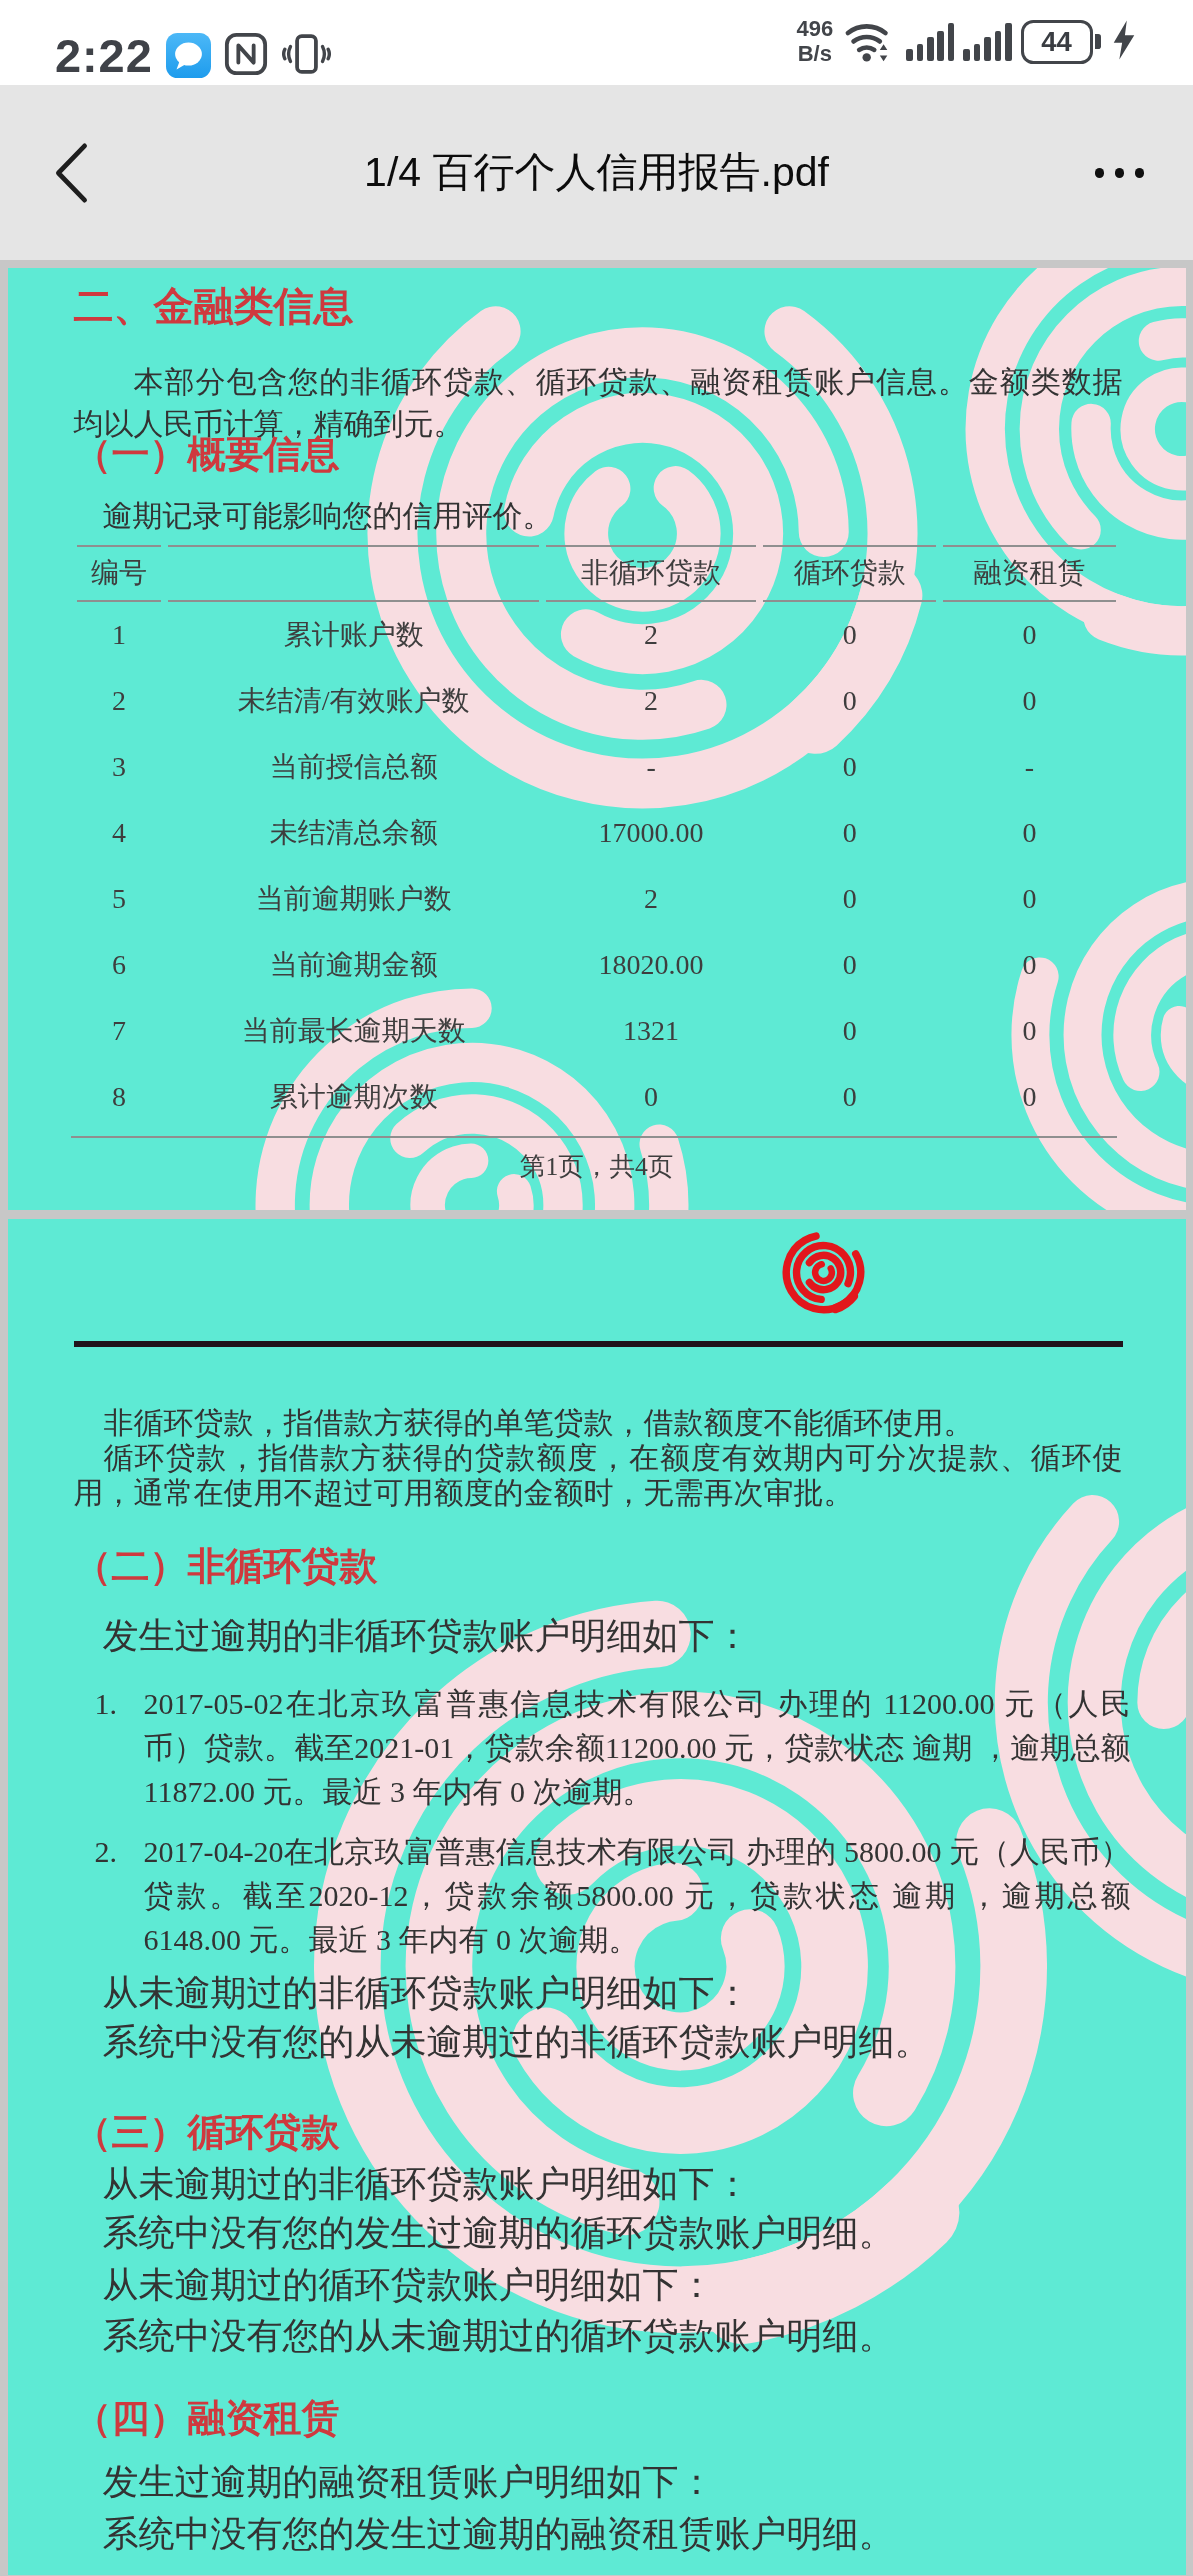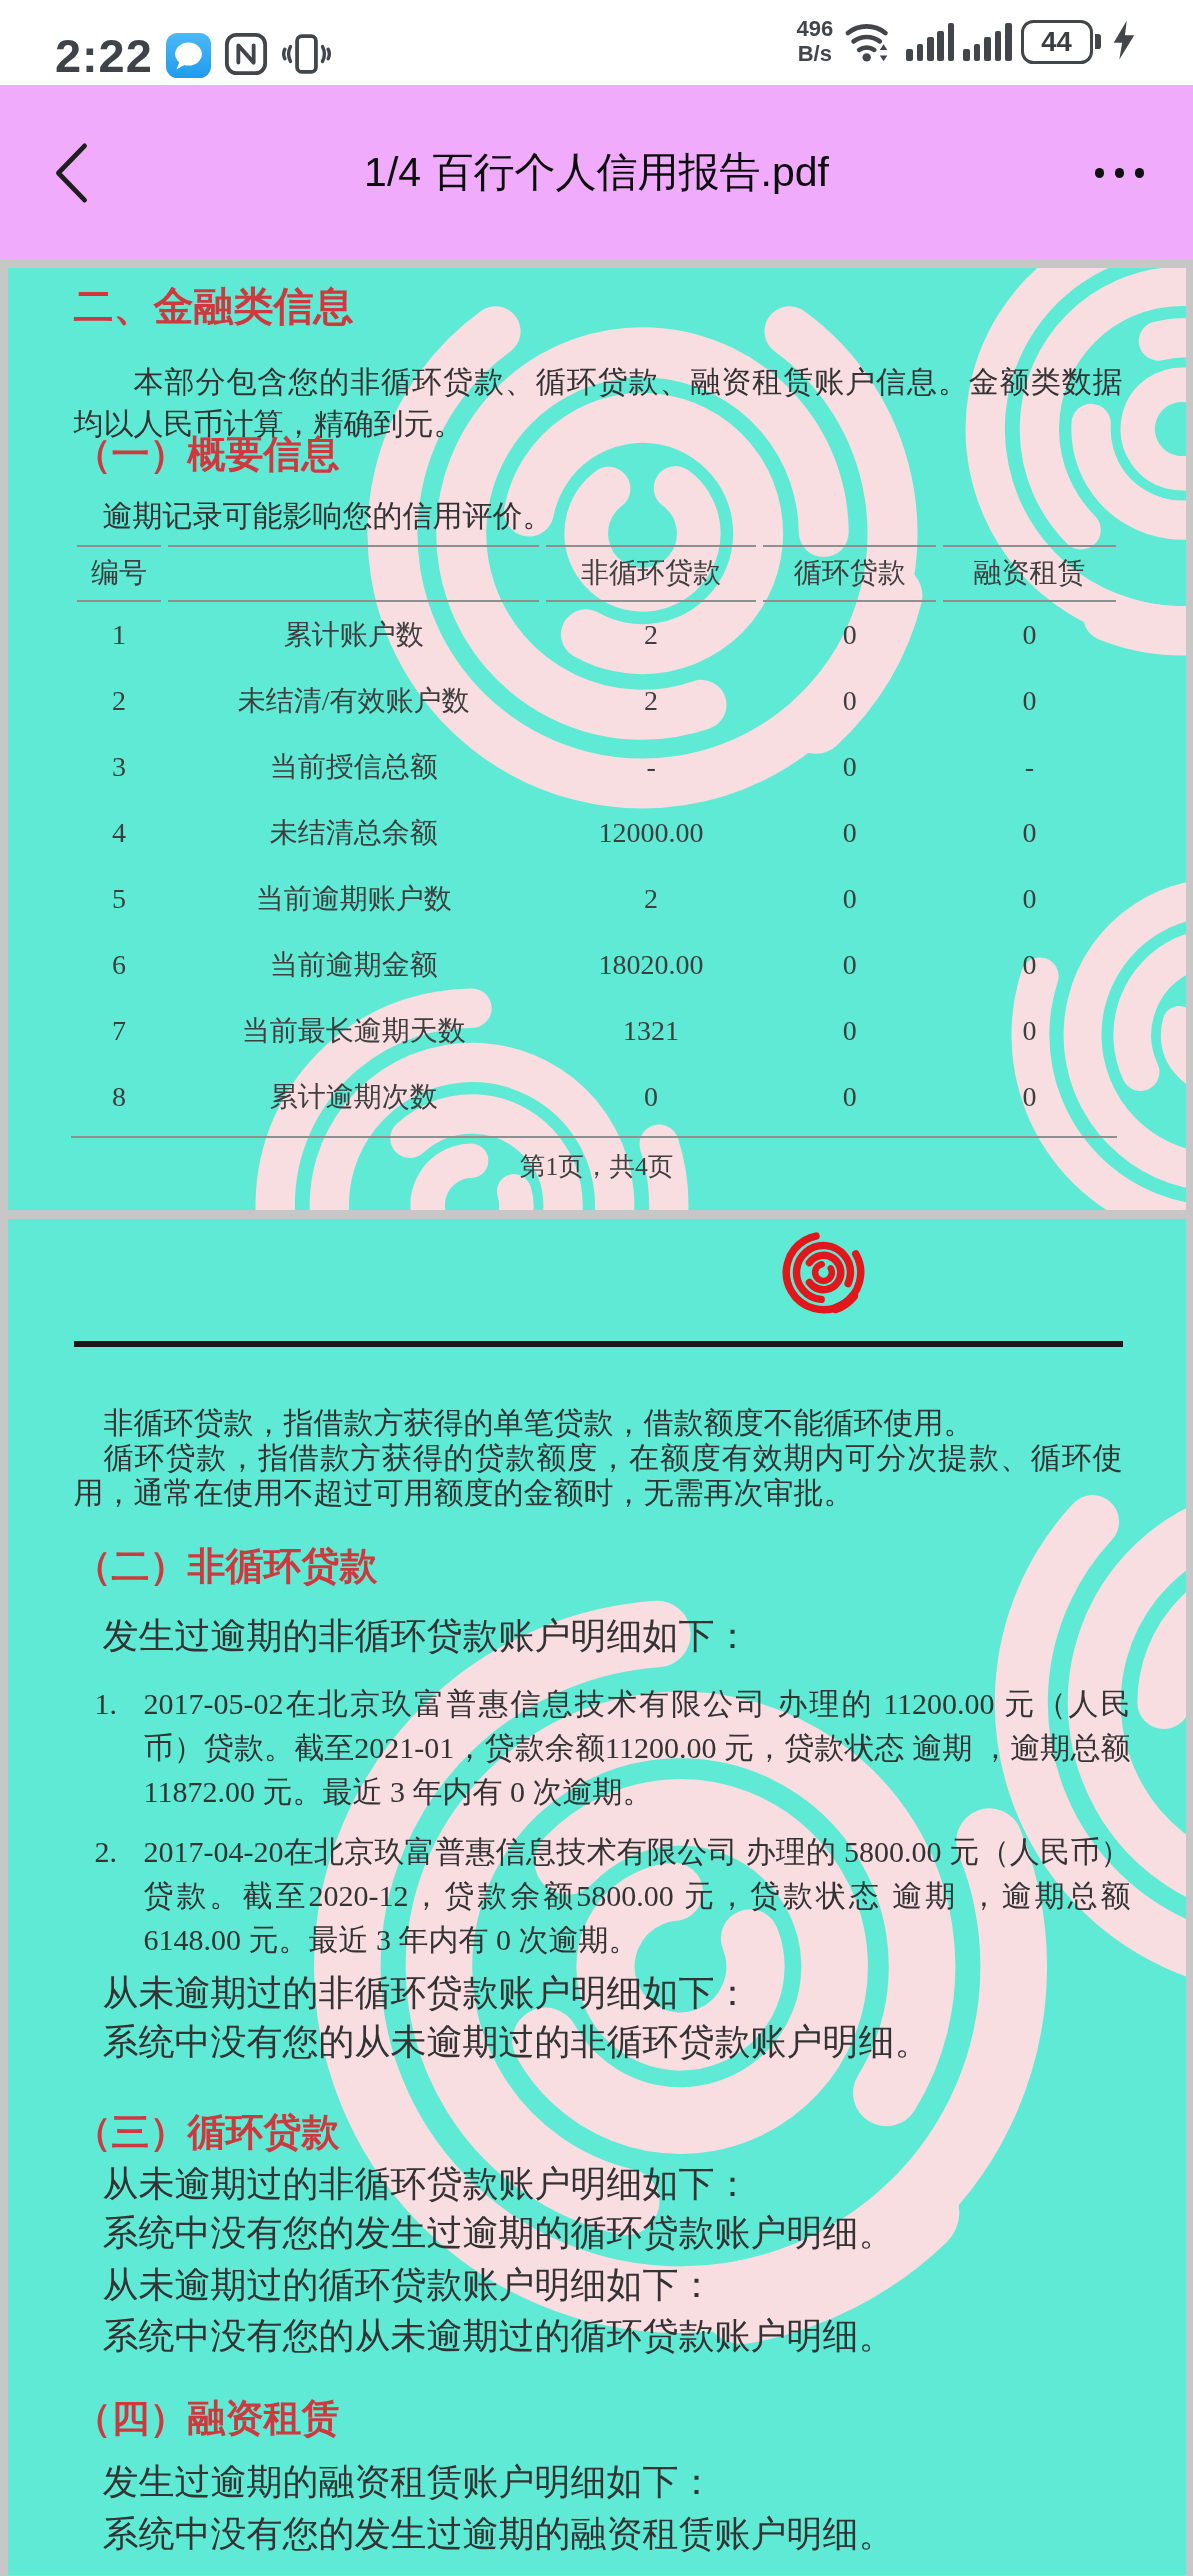--- a/index.html
+++ b/index.html
@@ -14,21 +14,21 @@
   .speed { text-align:center; font-size:22px; line-height:24.6px; font-weight:600; color:#42454a; }
   .chaticon { width:45px; height:45px; border-radius:11.4px; background:linear-gradient(180deg,#4cb8f7,#1e9ced); position:relative; }
   .chaticon svg { position:absolute; left:0; top:0; }
   .bars { display:flex; align-items:flex-end; gap:3.8px; height:38px; }
   .bars i { display:block; width:6.6px; background:#42454a; border-radius:1.9px; }
   .battery { display:flex; align-items:center; }
   .batt-body { width:72px; height:44px; border:3.8px solid #42454a; border-radius:12.3px; display:flex; align-items:center; justify-content:center; font-size:27.5px; font-weight:700; color:#3a3d42; }
   .batt-nub { width:5.7px; height:15px; background:#42454a; border-radius:0 2.8px 2.8px 0; margin-left:2.8px; }
 
   
-  .navbar { position:absolute; left:0; top:85px; width:1193px; height:175px; background:#f0abfc; }
+  .navbar { position:absolute; left:0; top:85px; width:1193px; height:175px; background:#e5e5e5; }
   .back-btn { position:absolute; left:49px; top:55px; width:45px; height:66px; }
   .nav-title { position:absolute; left:123px; right:123px; top:0; height:100%; display:flex; align-items:center; justify-content:center; font-size:41px; color:#0c0c0c; white-space:nowrap; }
   .more-btn { position:absolute; right:49px; top:72px; display:flex; gap:10.4px; align-items:center; height:32px; }
   .more-btn i { width:9.5px; height:9.5px; border-radius:50%; background:#101010; }
 
   
   .viewer { position:absolute; left:0; top:260px; width:1193px; height:2316px; background:#c7c7c7; }
   .page { position:absolute; left:7.6px; width:1178px; background:#5eead4; overflow:hidden; }
   .page1 { top:7.6px; height:942px; }
   .page2 { top:959px; height:1356px; }
@@ -212,21 +212,21 @@
           <tr>
               <td>3</td>
               <td>当前授信总额</td>
               <td>-</td>
               <td>0</td>
               <td>-</td>
             </tr>
           <tr>
               <td>4</td>
               <td>未结清总余额</td>
-              <td>12000.00</td>
+              <td>17000.00</td>
               <td>0</td>
               <td>0</td>
             </tr>
           <tr>
               <td>5</td>
               <td>当前逾期账户数</td>
               <td>2</td>
               <td>0</td>
               <td>0</td>
             </tr>

